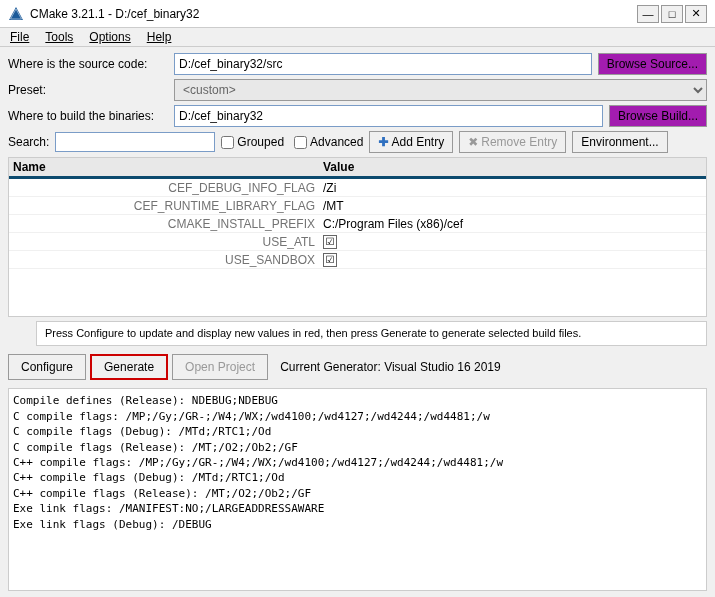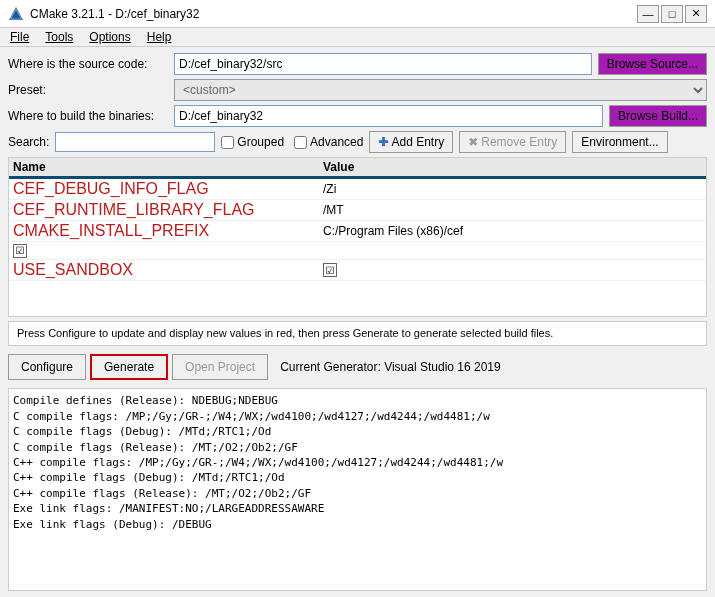--- a/index.html
+++ b/index.html
@@ -170,22 +170,23 @@
     .table-body { flex: 1; overflow-y: auto; }
     .table-row {
       display: flex;
       align-items: center;
       border-bottom: 1px solid #f0f0f0;
       min-height: 18px;
     }
     .table-cell-name {
       width: 310px;
       padding: 1px 4px;
-      font-size: 16px;
-      color: #b91c1c;
+      font-size: 12px;
+      color: #737373;
+      text-align: right;
     }
     .table-cell-value {
       flex: 1;
       padding: 1px 4px;
       font-size: 12px;
     }
     .checkbox-cell {
       width: 14px;
       height: 14px;
       border: 1px solid #666;
@@ -195,20 +196,21 @@
       justify-content: center;
       font-size: 10px;
     }
     
     .status-area {
       background: white;
       border: 1px solid #ccc;
       padding: 4px 8px;
       font-size: 11px;
       line-height: 1.4;
+      margin-left: 28px;
     }
     
     .button-bar {
       display: flex;
       align-items: center;
       gap: 4px;
       padding: 4px 0;
     }
     .gen-btn {
       height: 26px;
@@ -340,20 +342,21 @@
         <div class="table-cell-name">CEF_RUNTIME_LIBRARY_FLAG</div>
         <div class="table-cell-value">/MT</div>
       </div>
 
       <div class="table-row">
         <div class="table-cell-name">CMAKE_INSTALL_PREFIX</div>
         <div class="table-cell-value">C:/Program Files (x86)/cef</div>
       </div>
 
       <div class="table-row">
+        <div class="table-cell-name">USE_ATL</div>
         <div class="table-cell-value">
           <div class="checkbox-cell">☑</div>
         </div>
       </div>
 
       <div class="table-row">
         <div class="table-cell-name">USE_SANDBOX</div>
         <div class="table-cell-value">
           <div class="checkbox-cell">☑</div>
         </div>

